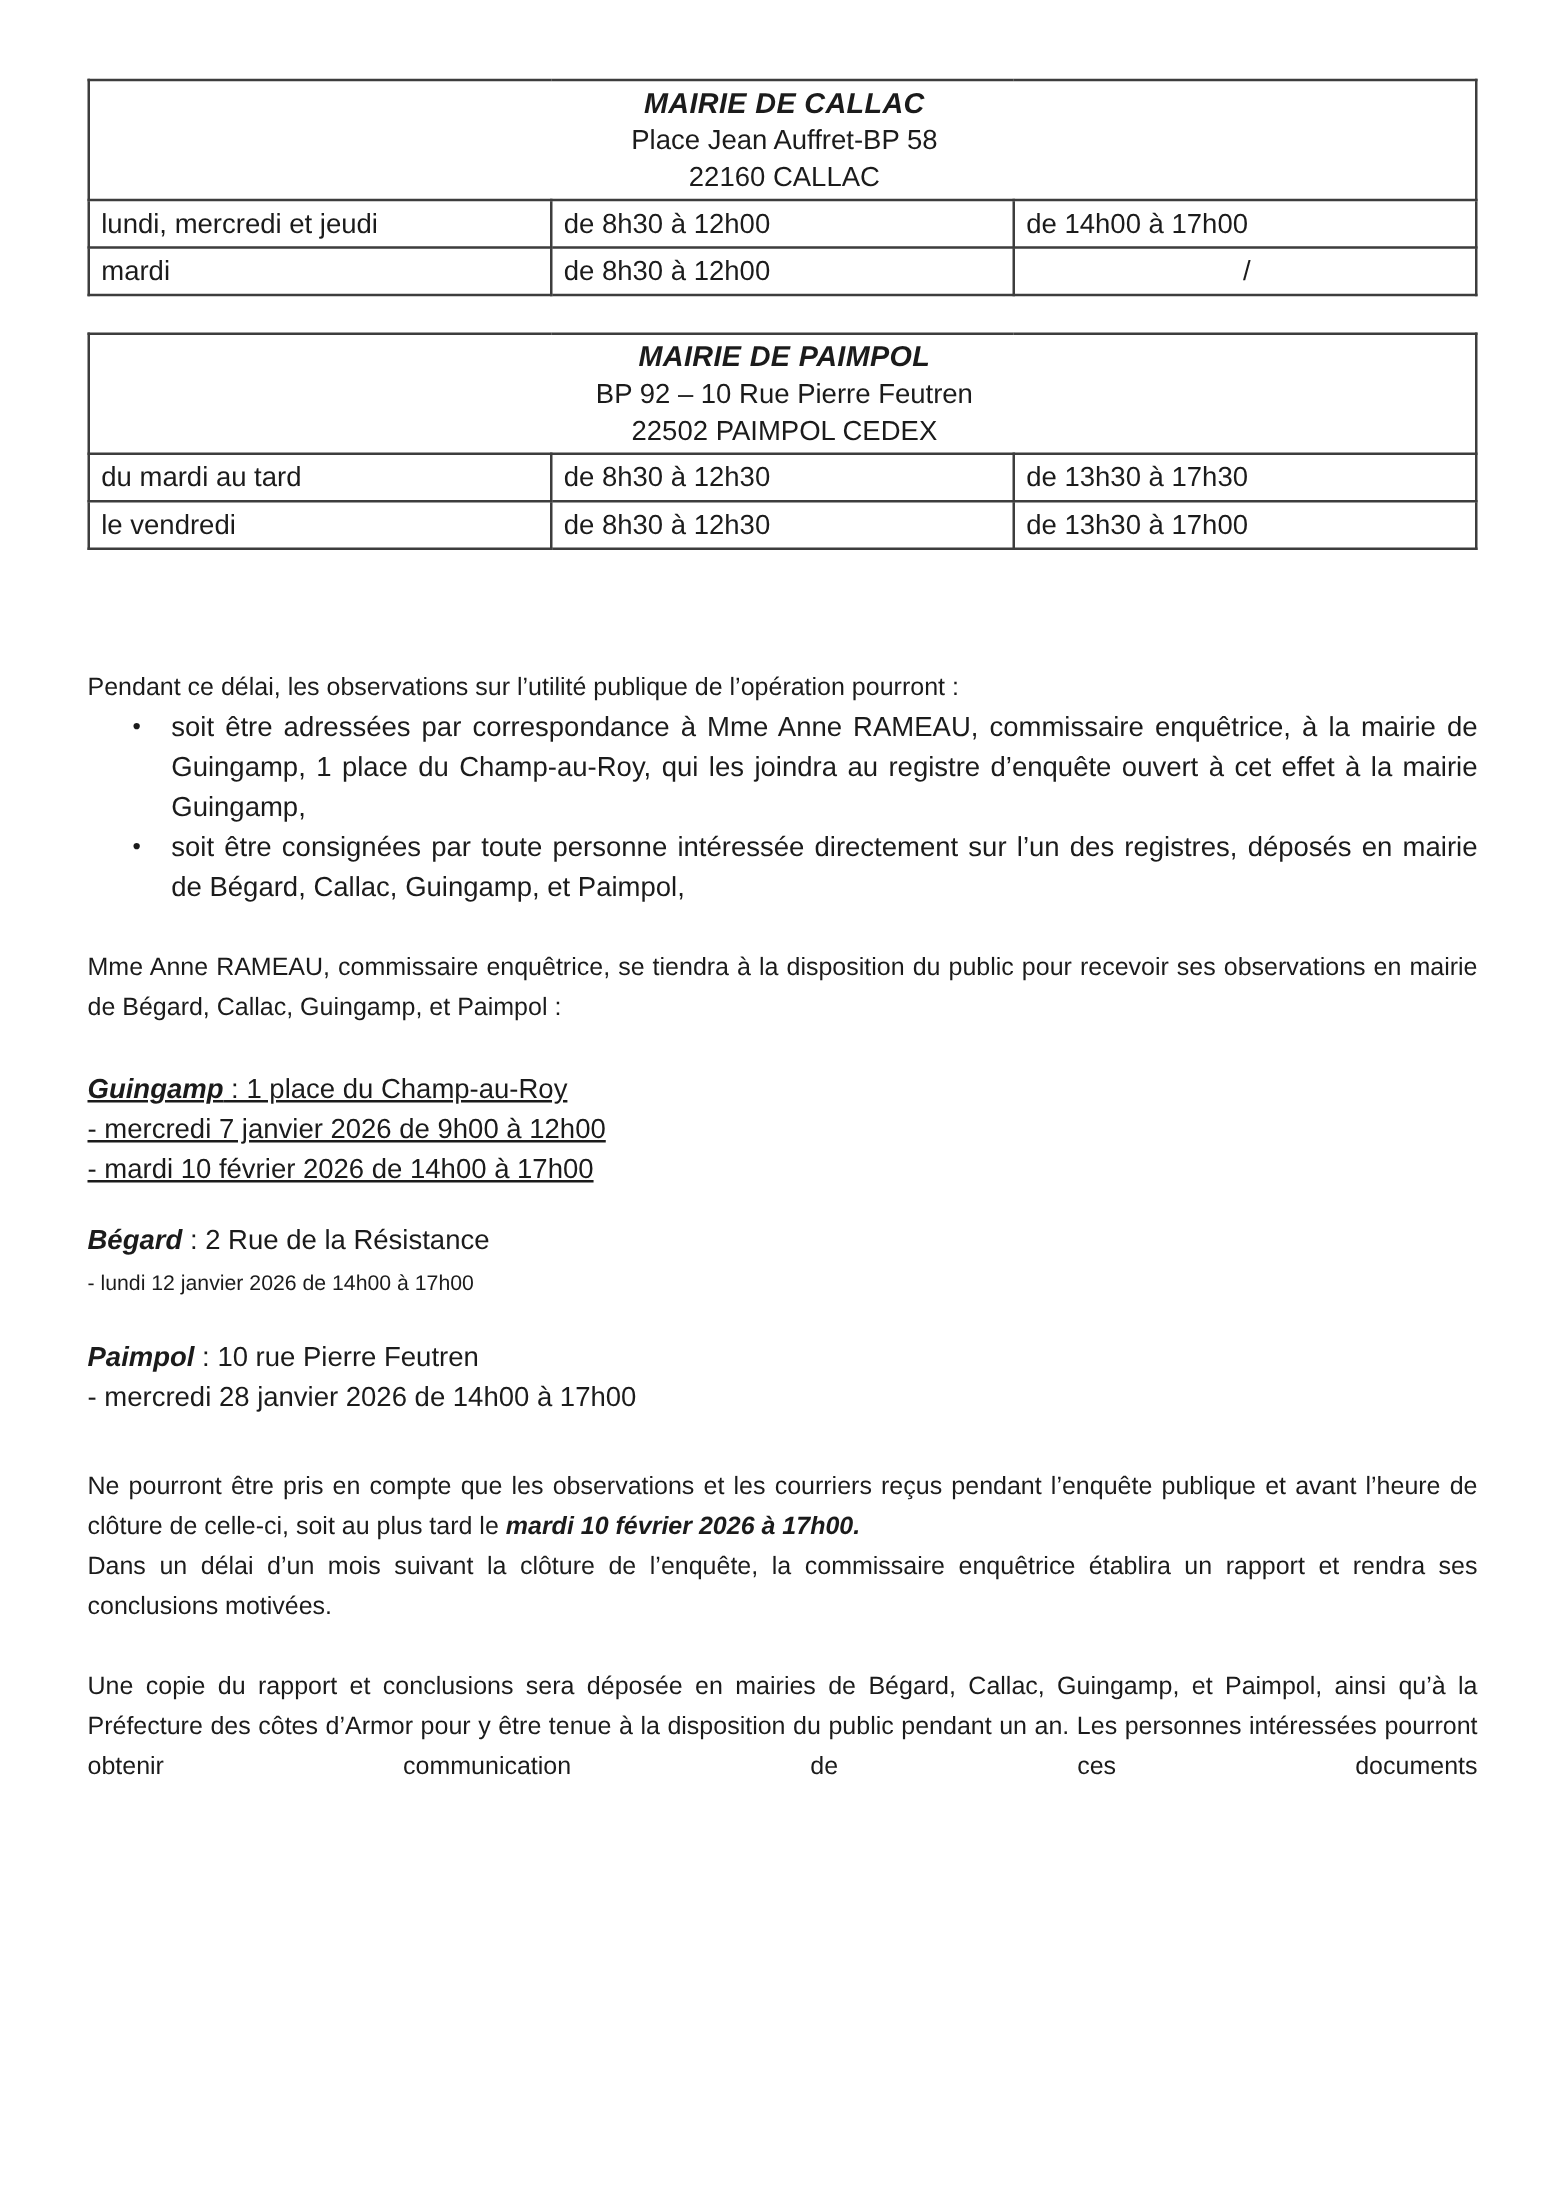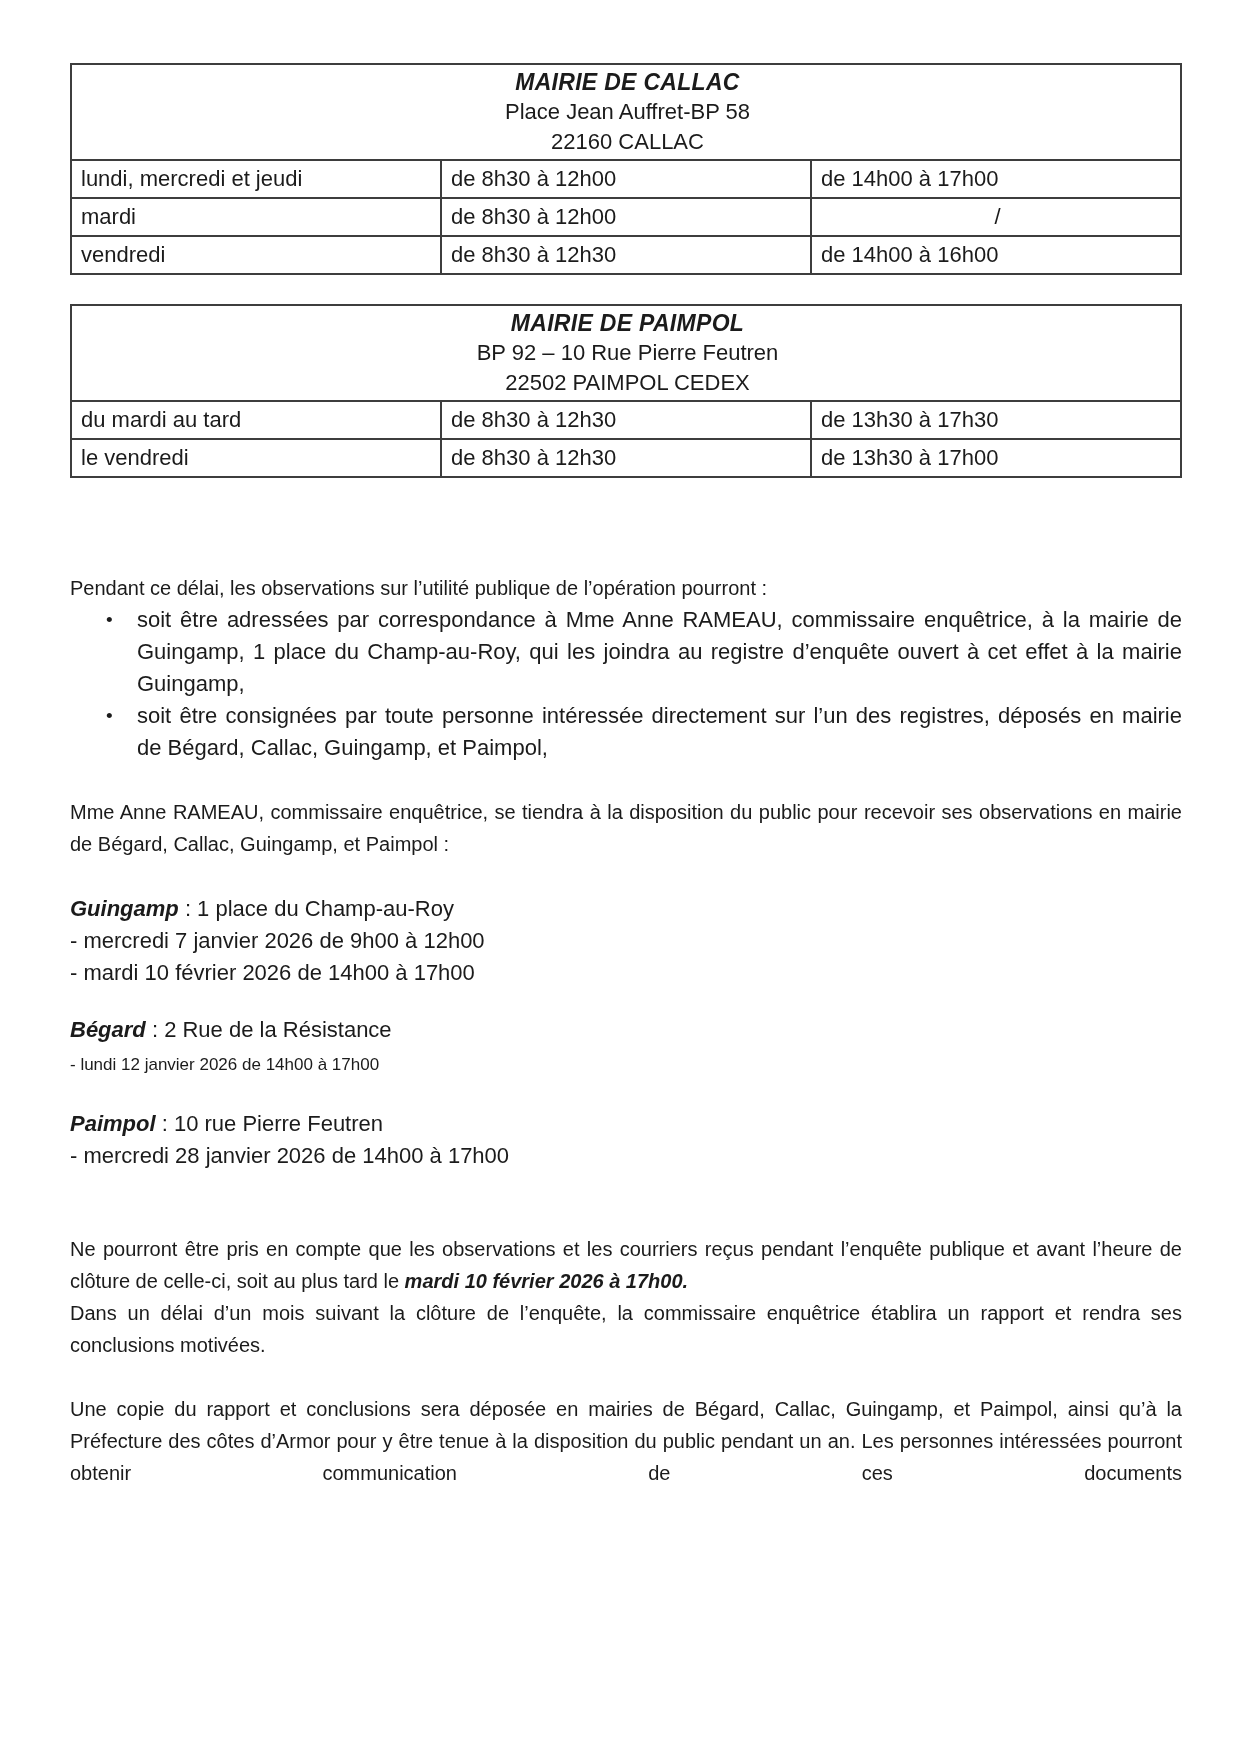--- a/index.html
+++ b/index.html
@@ -77,33 +77,33 @@
   ul.bullets .bullet {
     position: absolute;
     left: 36px;
     top: 0;
     font-size: 19px;
   }
 
   .disposition { margin-top: 32px; }
 
   .location { margin-top: 25px; }
-  .location.first-loc { margin-top: 33px; }
+  .location.first-loc { margin-top: 33px; text-decoration: underline; }
   .loc-line {
     margin: 0;
     font-size: 22px;
     line-height: 32px;
   }
   .loc-name { font-weight: bold; font-style: italic; }
   .loc-date.large {
     font-size: 17px;
     line-height: 37px;
   }
 
-  .closing1 { margin-top: 61px; }
+  .closing1 { margin-top: 39px; }
   .bi { font-weight: bold; font-style: italic; }
   .closing2 {
     margin-top: 32px;
     text-align: justify;
     text-align-last: justify;
   }
 </style>
 </head>
 <body>
 
@@ -120,25 +120,20 @@
       </tr>
       <tr>
         <td>lundi, mercredi et jeudi</td>
         <td>de 8h30 à 12h00</td>
         <td>de 14h00 à 17h00</td>
       </tr>
       <tr>
         <td>mardi</td>
         <td>de 8h30 à 12h00</td>
         <td class="slash">/</td>
-      </tr>
-      <tr>
-        <td>vendredi</td>
-        <td>de 8h30 à 12h30</td>
-        <td>de 14h00 à 16h00</td>
       </tr>
     </tbody>
   </table>
 
   <table class="hours">
     <tbody>
       <tr>
         <td class="head-cell" colspan="3">
           <div class="t-title">MAIRIE DE PAIMPOL</div>
           <div>BP 92 – 10 Rue Pierre Feutren</div>

